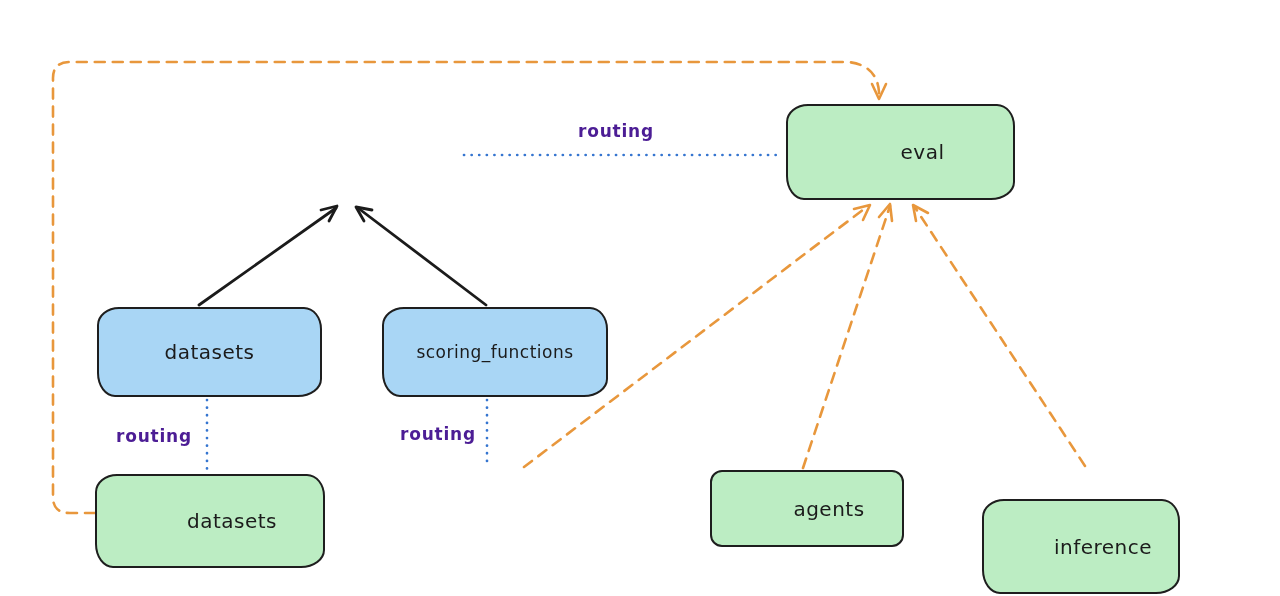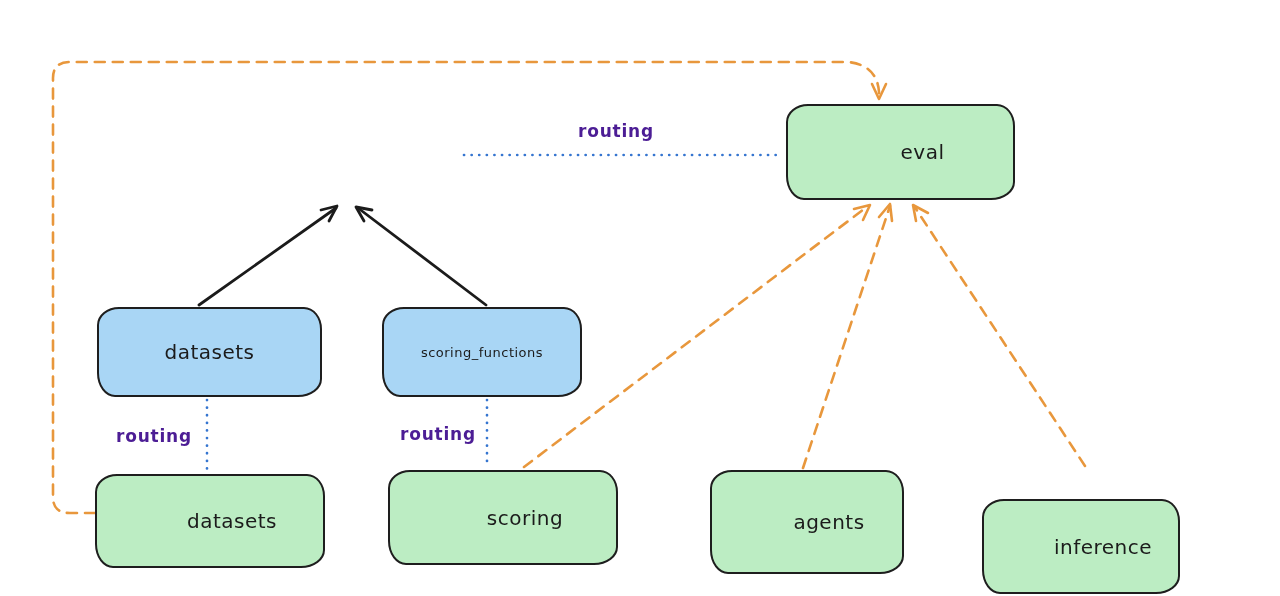--- a/index.html
+++ b/index.html
@@ -33,24 +33,24 @@
     color: #1b1b1b;
     letter-spacing: 0.5px;
     border-radius: 22px 18px 24px 18px / 18px 22px 18px 24px;
   }
   .node.blue  { background: #a9d6f5; }
   .node.green { background: #bcedc3; padding-left: 44px; }
 
   .node-eval-tasks        { left: 233px; top: 107px; width: 229px; height: 96px; }
   .node-eval              { left: 786px; top: 104px; width: 229px; height: 96px; }
   .node-datasets          { left:  97px; top: 307px; width: 225px; height: 90px; }
-  .node-scoring-functions { left: 382px; top: 307px; width: 200px; height: 90px; font-size: 13px; }
+  .node-scoring-functions { left: 382px; top: 307px; width: 226px; height: 90px; font-size: 17px; }
   .node-datasetio         { left:  95px; top: 474px; width: 230px; height: 94px; }
   .node-scoring           { left: 388px; top: 470px; width: 230px; height: 95px; }
-  .node-agents            { left: 710px; top: 470px; width: 194px; height: 104px; }
+  .node-agents            { left: 710px; top: 470px; width: 194px; height: 77px; border-radius: 12px; }
   .node-inference         { left: 982px; top: 468px; width: 198px; height: 95px; margin-top: 31px; }
 
   .edge-label {
     position: absolute;
     color: #4c1d95;
     font-size: 17px;
     font-weight: 600;
     letter-spacing: 0.8px;
     white-space: nowrap;
     transform: translate(-50%, -50%);
@@ -104,23 +104,20 @@
   </div>
 
   <div class="node blue node-scoring-functions">
     <span>scoring_functions</span>
   </div>
 
   <div class="node green node-datasetio">
     <span>datasets</span>
   </div>
 
-  <div class="node green node-scoring">
-    <span>scoring</span>
-  </div>
 
   <div class="node green node-agents">
     <span>agents</span>
   </div>
 
   <div class="node green node-inference">
     <span>inference</span>
   </div>
 
   <div class="edge-label edge-label-routing-top">routing</div>

